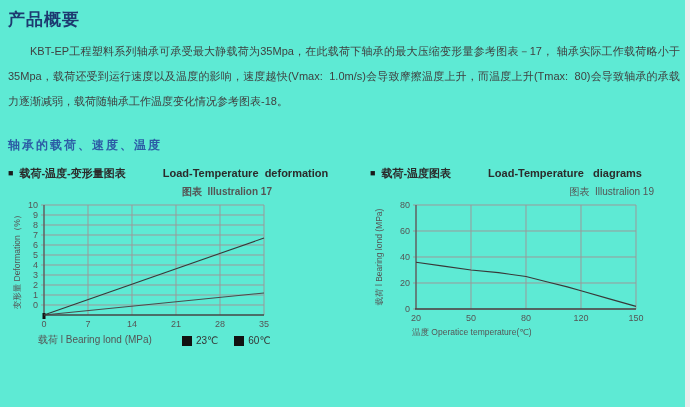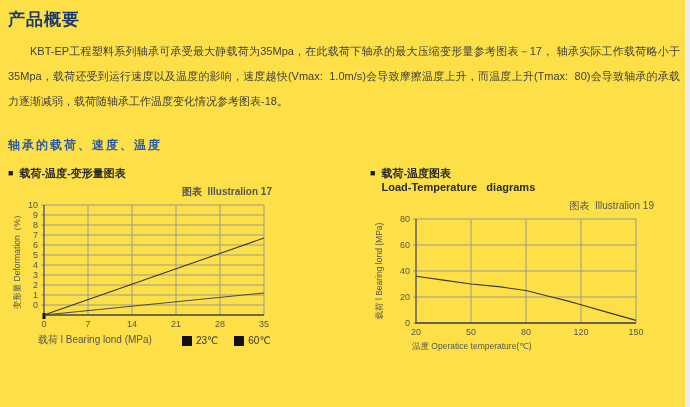--- a/index.html
+++ b/index.html
@@ -1,29 +1,29 @@
 <!DOCTYPE html>
 <html><head>
 <meta charset="utf-8">
 <style>
   html,body{margin:0;padding:0;background:#fff;}
   body{font-family:"Liberation Sans","DejaVu Sans",sans-serif;}
-  .page{position:relative;width:690px;height:407px;background:#fde047;overflow:hidden;}
+  .page{position:relative;width:690px;height:407px;background:#5eead4;overflow:hidden;}
   .edge-strip{position:absolute;top:0;right:0;width:5px;height:100%;background:#ececec;}
   .h1{font-size:17px;font-weight:bold;color:#1d3a70;margin:8px 0 0 8px;letter-spacing:1px;}
   .para{font-size:11px;color:#3f3f3f;margin:8px 10px 0 8px;line-height:25px;
         text-align:justify;text-indent:2em;white-space:pre-wrap;}
   .h2{font-size:12px;font-weight:bold;color:#2c5ca5;margin:23px 0 0 8px;letter-spacing:2px;}
   .charts-row{display:flex;margin-top:12px;padding-left:8px;}
   .chart-block{display:flex;flex-direction:column;}
   .chart-block.left{width:352px;}
   .chart-block.right{width:320px;margin-left:10px;}
   .chart-header{display:flex;align-items:flex-start;font-size:11px;font-weight:bold;color:#2b2b2b;}
   .bullet{font-size:9px;line-height:14px;margin-right:6px;color:#1a1a1a;}
-  .chart-header .titles{display:flex;flex-direction:column;line-height:14px;white-space:pre-wrap;}
+  .chart-header .titles{display:flex;flex-direction:row;line-height:14px;white-space:pre-wrap;gap:37px;}
   .caption{font-size:10px;color:#555;margin-top:5px;text-align:right;white-space:pre-wrap;}
   .caption.c17{width:330px;padding-right:66px;box-sizing:border-box;font-weight:bold;}
   .caption.c18{width:310px;padding-right:26px;box-sizing:border-box;}
   svg{display:block;}
   svg text{font-family:"Liberation Sans","DejaVu Sans",sans-serif;}
   svg .tick{font-size:9px;fill:#555;}
   svg .axis-label{font-size:8.5px;fill:#555;}
   .xrow{display:flex;align-items:center;font-size:10px;color:#555;margin-top:2px;padding-left:30px;gap:30px;}
   .legend{display:flex;gap:16px;color:#333;align-items:center;}
   .legend .li{display:flex;align-items:flex-end;}
@@ -41,20 +41,21 @@
 
   <div class="h2">轴承的载荷、速度、温度</div>
 
   <div class="charts-row">
 
     <div class="chart-block left">
       <div class="chart-header">
         <span class="bullet">■</span>
         <span class="titles">
           <span>载荷-温度-变形量图表</span>
+          <span>Load-Temperature  deformation</span>
         </span>
       </div>
       <div class="caption c17">图表  Illustralion 17</div>
       <div>
           <svg width="330" height="132">
             <line x1="33" y1="106" x2="256" y2="106" stroke="#999999" stroke-width="1"></line>
             <text x="30" y="109" text-anchor="end" class="tick">0</text>
             <line x1="33" y1="96" x2="256" y2="96" stroke="#999999" stroke-width="1"></line>
             <text x="30" y="99" text-anchor="end" class="tick">1</text>
             <line x1="33" y1="86" x2="256" y2="86" stroke="#999999" stroke-width="1"></line>

